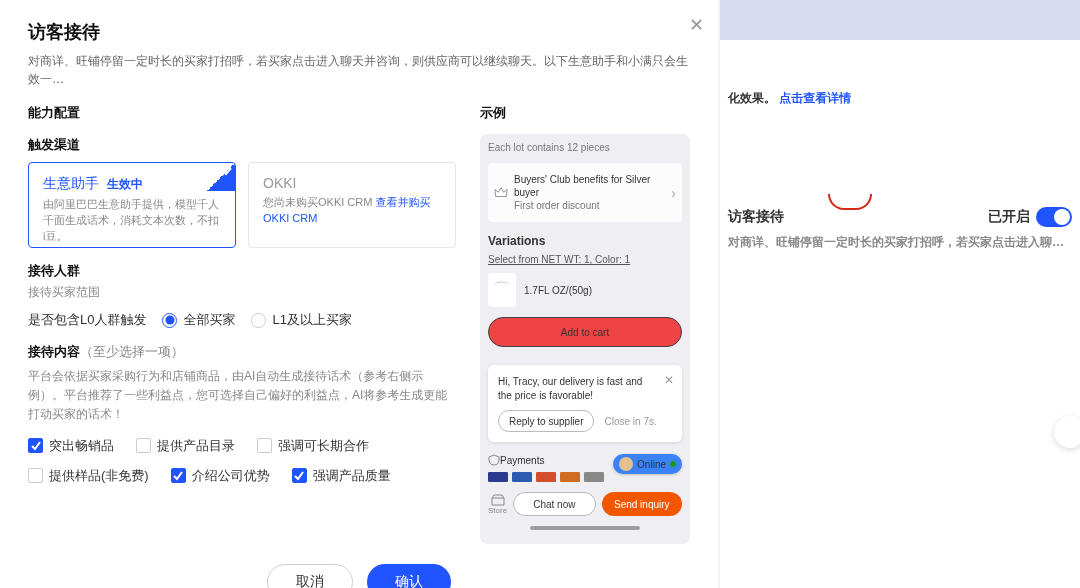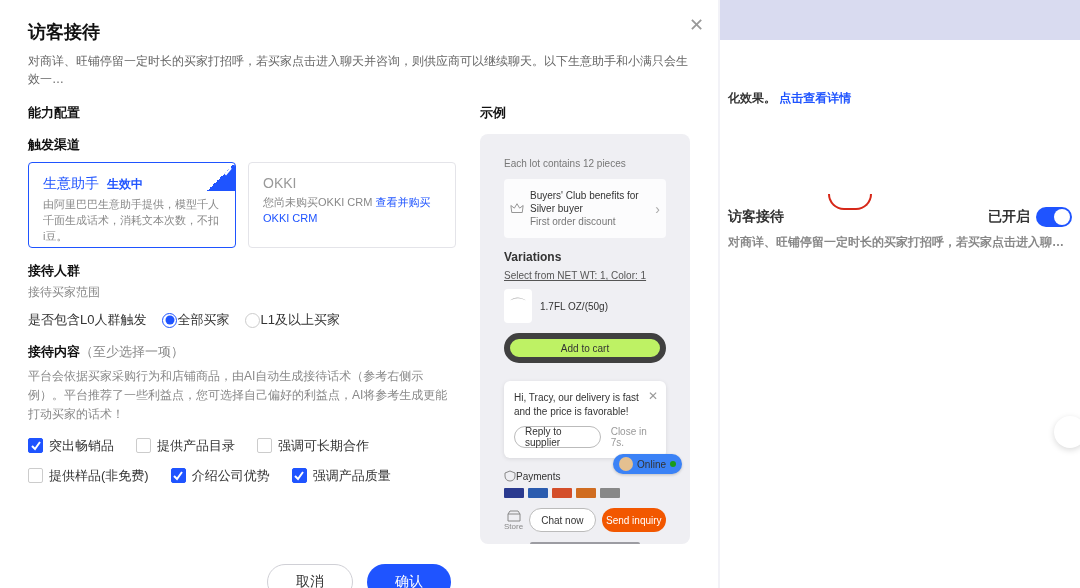--- a/index.html
+++ b/index.html
@@ -34,51 +34,51 @@
   .ch-row { display: flex; align-items: baseline; gap: 8px; }
   .ch-title { font-size: 14px; color: #1f54ff; font-weight: 500; }
   .ch-title.gray { color: #999; }
   .ch-badge { font-size: 12px; color: #1f54ff; font-weight: bold; }
   .ch-desc { font-size: 11px; color: #888; margin-top: 4px; line-height: 1.45; }
   .ch-link { color: #1f54ff; }
 
   .note { font-size: 12px; color: #888; margin-top: 4px; }
   .radio-row { display: flex; align-items: center; gap: 16px; margin-top: 10px; font-size: 13px; color: #333; }
   .radio-lbl { font-weight: 500; }
-  .radio { display: flex; align-items: center; gap: 0; cursor: pointer; }
+  .radio { display: flex; align-items: center; gap: 6px; cursor: pointer; }
   .radio .dot { width: 15px; height: 15px; border: 1.5px solid #ccc; border-radius: 50%; position: relative; }
   .radio.checked .dot { border-color: #1f54ff; }
   .radio.checked .dot::after { content: ""; width: 9px; height: 9px; background: #1f54ff; border-radius: 50%; position: absolute; top: 50%; left: 50%; transform: translate(-50%,-50%); }
 
   .content-help { font-size: 12px; color: #888; margin-top: 6px; line-height: 1.6; }
   .check-grid { display: flex; flex-wrap: wrap; gap: 12px 22px; margin-top: 12px; font-size: 13px; color: #333; }
   .cb { display: flex; align-items: center; gap: 6px; cursor: pointer; }
   .cb .box { width: 15px; height: 15px; border: 1.5px solid #ccc; border-radius: 2px; display: flex; align-items: center; justify-content: center; }
   .cb.checked .box { background: #1f54ff; border-color: #1f54ff; }
   .cb.checked .box svg { display: block; }
   .cb .box svg { display: none; }
 
   .actions { display: flex; justify-content: center; gap: 14px; margin-top: 20px; }
   .btn { height: 36px; padding: 0 28px; border-radius: 18px; font-size: 14px; cursor: pointer; display: inline-flex; align-items: center; justify-content: center; }
   .btn-secondary { border: 1px solid #d0d0d6; background: #fff; color: #333; }
   .btn-primary { border: none; background: #1f54ff; color: #fff; }
 
   
-  .phone { width: 210px; height: 410px; border-radius: 8px; background: #efeff3; padding: 24px; position: relative; font-size: 10px; color: #333; overflow: hidden; }
+  .phone { width: 210px; height: 410px; border-radius: 8px; background: #efeff3; padding: 8px; position: relative; font-size: 10px; color: #333; overflow: hidden; }
   .lot { color: #777; }
   .club { display: flex; align-items: center; gap: 6px; margin-top: 10px; background: #fcfcfd; padding: 10px 6px; border-radius: 4px; }
   .crown { width: 14px; height: 14px; }
   .club-main { flex: 1; line-height: 1.3; }
   .club-sub { color: #777; }
   .chev { color: #aaa; font-size: 14px; }
   .vtitle { font-weight: 600; font-size: 12px; margin-top: 12px; }
   .vsel { text-decoration: underline; margin-top: 6px; color: #555; }
   .variant { display: flex; align-items: center; gap: 8px; margin-top: 8px; }
   .sq { width: 28px; height: 34px; background: #fff; border-radius: 4px; display: flex; align-items: center; justify-content: center; font-size: 18px; color: #bbb; }
-  .atc { margin-top: 10px; height: 30px; border: 6px solid #404040; border-radius: 15px; display: flex; align-items: center; justify-content: center; background: #bef264; }
+  .atc { margin-top: 10px; height: 30px; border: 1px solid #404040; border-radius: 15px; display: flex; align-items: center; justify-content: center; background: #ef4444; }
   .chatcard { margin-top: 18px; background: #fff; border-radius: 6px; padding: 10px; box-shadow: 0 1px 4px rgba(0,0,0,.1); position: relative; }
   .chat-x { position: absolute; top: 8px; right: 8px; color: #999; font-size: 12px; }
   .chat-msg { line-height: 1.35; padding-right: 14px; }
   .chat-row { display: flex; align-items: center; gap: 10px; margin-top: 8px; }
   .chip { border: 1px solid #bbb; border-radius: 12px; height: 22px; padding: 0 10px; display: inline-flex; align-items: center; font-size: 10px; }
   .closein { color: #999; font-size: 10px; }
   .payrow { display: flex; align-items: center; gap: 0; margin-top: 12px; }
   .shield { width: 12px; height: 12px; }
   .avatar { position: absolute; right: 8px; bottom: 70px; background: #3b82f6; border-radius: 12px; height: 20px; display: flex; align-items: center; gap: 4px; padding: 0 6px; box-shadow: 0 1px 3px rgba(0,0,0,.2); }
   .av-dot { width: 6px; height: 6px; background: #1b9b1b; border-radius: 50%; }

